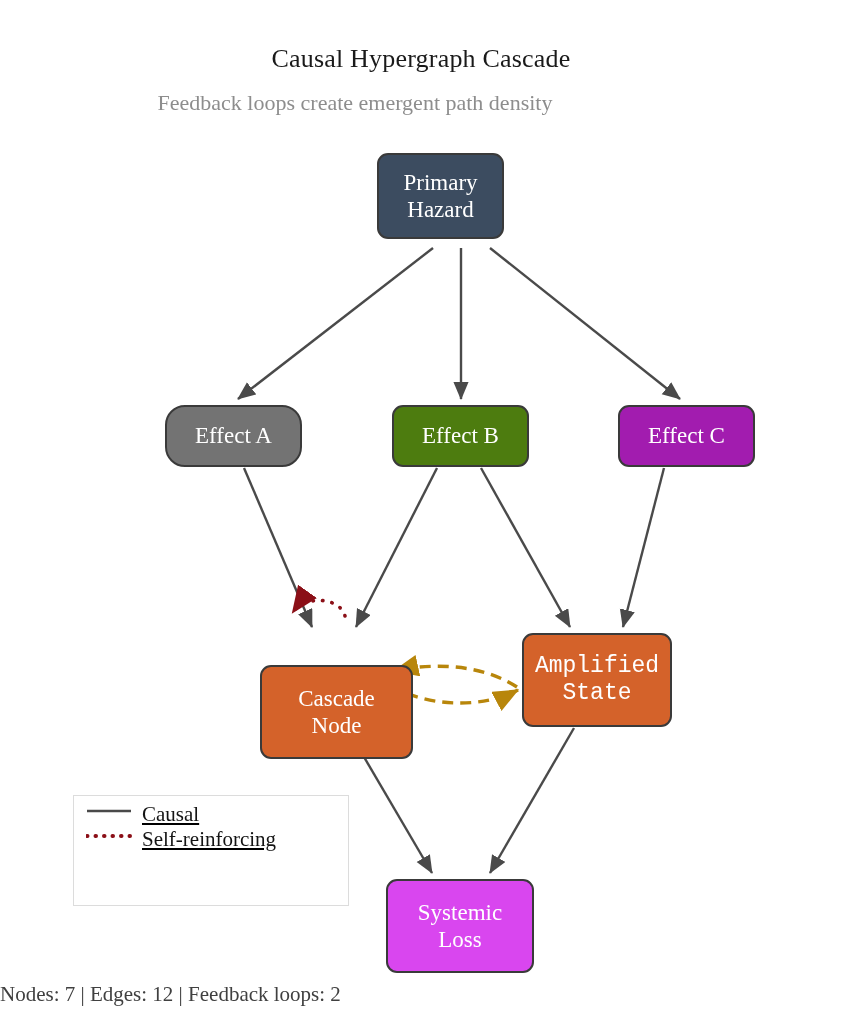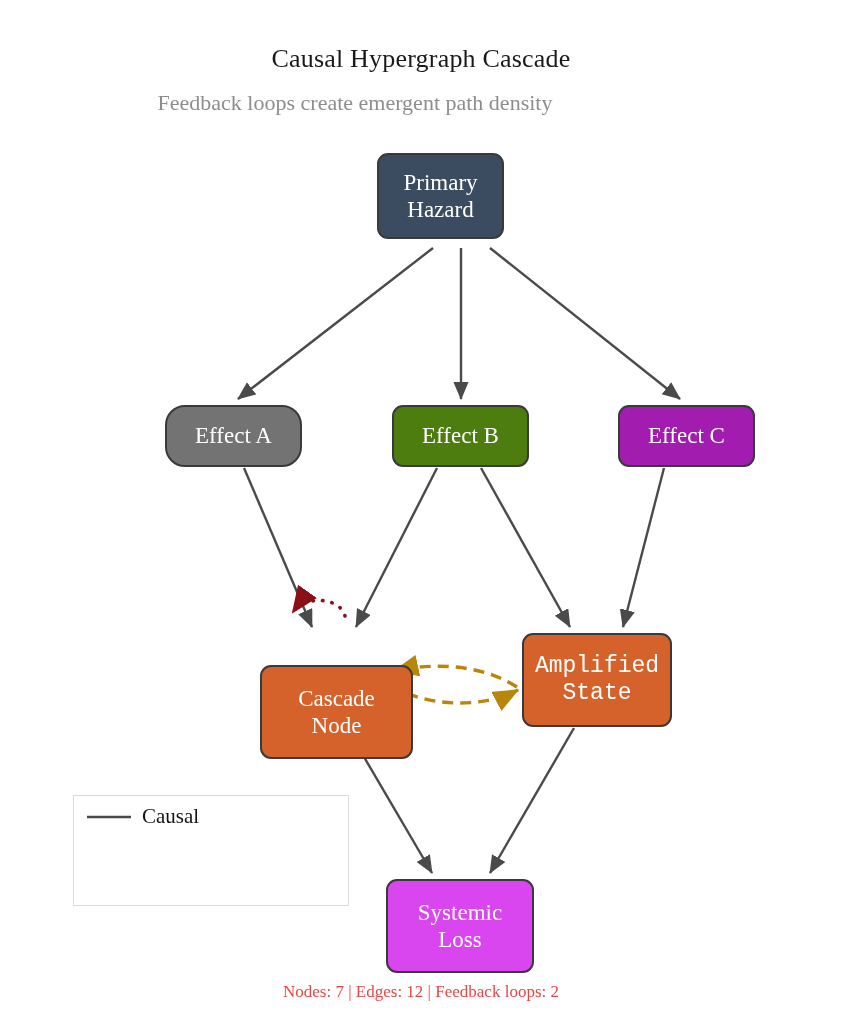--- a/index.html
+++ b/index.html
@@ -37,23 +37,22 @@
     width: 710px;
     text-align: center;
     font-size: 22px;
     color: #8d8d8d;
   }
   .footer {
     position: absolute;
     left: 0;
     top: 982px;
     width: 842px;
-    text-align: center;
-    font-size: 17px;
-    color: #ef4444;
+    font-size: 21px;
+    color: #404040;
   }
   .node {
     position: absolute;
     box-sizing: border-box;
     border-radius: 11px;
     border: 2.2px solid #3a3a3a;
     color: #ffffff;
     display: flex;
     align-items: center;
     justify-content: center;
@@ -70,22 +69,22 @@
     width: 276px;
     height: 111px;
     box-sizing: border-box;
     background: #ffffff;
     border: 1.4px solid #dcdcdc;
     padding: 8px 0 0 12px;
     z-index: 6;
   }
   .legend-row {
     display: flex;
-    align-items: center;
     height: 25px;
+    text-decoration: underline;
   }
   .legend-swatch {
     width: 46px;
     height: 14px;
     margin-right: 10px;
     flex: 0 0 46px;
   }
   .legend-label {
     font-size: 21px;
     color: #141414;
@@ -150,15 +149,23 @@
 
 <div class="legend">
   <div class="legend-row">
     <span class="legend-swatch">
         <svg width="46" height="14" viewBox="0 0 46 14">
           <line x1="1" y1="7" x2="45" y2="7" stroke="#4a4a4a" stroke-width="2.6"></line>
         </svg>
       </span>
     <span class="legend-label">Causal</span>
   </div>
+  <div class="legend-row">
+    <span class="legend-swatch">
+        <svg width="46" height="14" viewBox="0 0 46 14">
+          <line x1="1" y1="7" x2="45" y2="7" stroke="#8b0f17" stroke-width="4" stroke-dasharray="0.5 8" stroke-linecap="round"></line>
+        </svg>
+      </span>
+    <span class="legend-label">Self-reinforcing</span>
+  </div>
 </div>
 
 <div class="footer">Nodes: 7  |  Edges: 12  |  Feedback loops: 2</div>
 
 </body></html>

